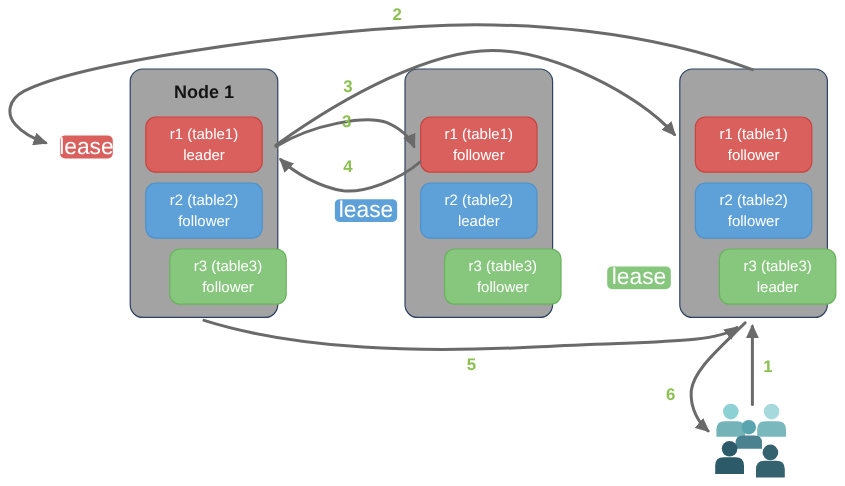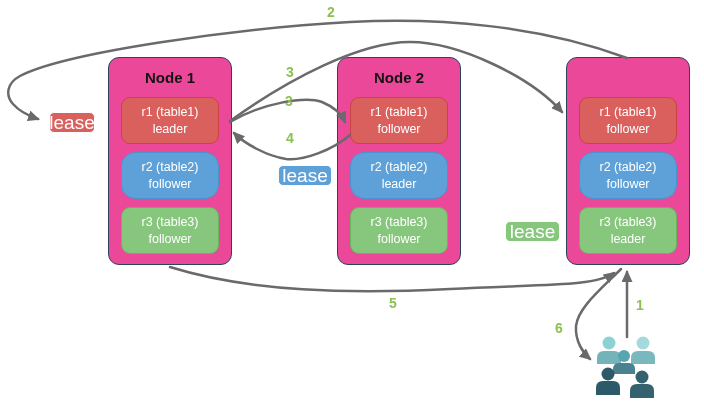--- a/index.html
+++ b/index.html
@@ -2,36 +2,36 @@
 <html><head>
 <meta charset="utf-8">
 <style>
   html,body{margin:0;padding:0;background:#ffffff;}
   #canvas{
     position:relative;width:704px;height:405px;background:#ffffff;overflow:hidden;
     font-family:"Liberation Sans","DejaVu Sans",sans-serif;
   }
   
   .node{
-    position:absolute;top:57px;width:124px;height:208px;background:#ec4899;
+    position:absolute;top:57px;width:124px;height:208px;background:#a3a3a3;
     border:1.5px solid #2d4262;border-radius:11px;box-sizing:border-box;z-index:2;
   }
   #node1{left:108px;} #node2{left:337px;} #node3{left:566px;}
   .node-title{
     text-align:center;margin-top:11px;font-size:15px;font-weight:bold;color:#141414;
   }
   .replica{
     position:absolute;left:12px;width:98px;height:47px;border-radius:9px;
     box-sizing:border-box;border:1.5px solid;color:#ffffff;font-size:12.5px;
     display:flex;flex-direction:column;align-items:center;justify-content:center;
     line-height:1.32;text-align:center;
   }
-  .replica.p1{top:39px;} .replica.p2{top:94px;} .replica.p3{top:149px;}
+  .replica.p1{top:39px;} .replica.p2{top:94px;} .replica.p3{top:149px;margin-left:20px;}
   .c-red{background:#d9605c;border-color:#c94440;}
-  .c-blue{background:#5ea1d8;border-color:#4d92cf;border-radius:14px;}
+  .c-blue{background:#5ea1d8;border-color:#4d92cf;}
   .c-green{background:#87c67d;border-color:#68b35c;}
   
   .lease{
     position:absolute;height:21px;border-radius:5px;box-sizing:border-box;border:1.5px solid;
     color:#ffffff;font-size:19px;display:flex;align-items:center;justify-content:center;z-index:6;
   }
   #lease-red{left:49px;top:112px;width:46px;}
   #lease-blue{left:278px;top:165px;width:54px;}
   #lease-green{left:505px;top:221px;width:55px;}
   
@@ -81,21 +81,20 @@
       <span>r2 (table2)</span>
       <span>follower</span>
     </div>
     <div class="replica p3 c-green">
       <span>r3 (table3)</span>
       <span>follower</span>
     </div>
   </div>
 
   <div class="node" id="node2">
-    <div class="node-title">Node 2</div>
     <div class="replica p1 c-red">
       <span>r1 (table1)</span>
       <span>follower</span>
     </div>
     <div class="replica p2 c-blue">
       <span>r2 (table2)</span>
       <span>leader</span>
     </div>
     <div class="replica p3 c-green">
       <span>r3 (table3)</span>

